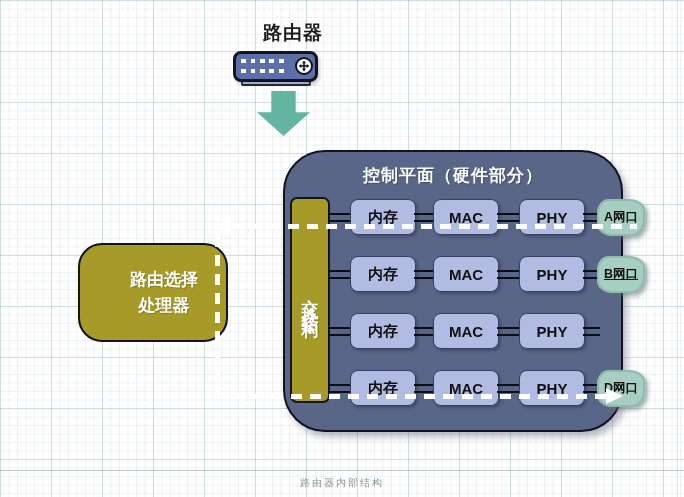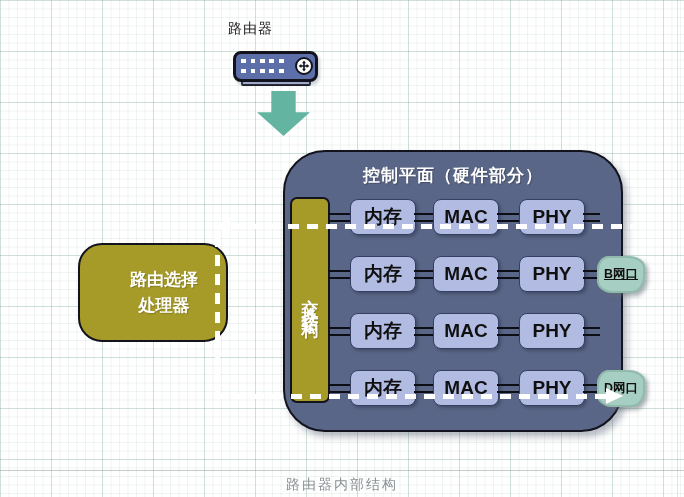--- a/index.html
+++ b/index.html
@@ -14,22 +14,22 @@
       linear-gradient(to right, rgba(130,175,155,.30) 1px, transparent 1px),
       linear-gradient(to bottom, rgba(130,175,155,.30) 1px, transparent 1px),
       linear-gradient(to right, rgba(140,180,160,.14) 1px, transparent 1px),
       linear-gradient(to bottom, rgba(140,180,160,.14) 1px, transparent 1px);
     background-size:51px 51px,51px 51px,8.5px 8.5px,8.5px 8.5px;
   }
   .abs{position:absolute;}
 
   
   .diagram-title{
-    left:228px;top:20px;width:95px;text-align:left;
-    font-size:14px;font-weight:400;color:#1b1b1b;letter-spacing:1px;
+    left:228px;top:20px;width:95px;text-align:right;
+    font-size:19px;font-weight:700;color:#1b1b1b;letter-spacing:1px;
   }
   .router-body{
     left:233px;top:51px;width:85px;height:31px;box-sizing:border-box;
     background:var(--left-panel,#5c6fa8);
     border:3px solid var(--border,#12131d);border-radius:8px;
     box-shadow:2px 3px 3px rgba(120,130,150,.35);
     z-index:3;
   }
   .dots-row{position:absolute;left:5px;right:27px;height:4px;
     background:repeating-linear-gradient(90deg,#fff 0 5px,transparent 5px 9.5px);}
@@ -92,21 +92,21 @@
     color:#fff;font-size:17px;font-weight:700;letter-spacing:7px;
     text-shadow:1px 1px 1px rgba(0,0,0,.2);
   }
 
   
   .chip{
     position:absolute;width:66px;height:36px;box-sizing:border-box;
     background:var(--chip,#b2bce3);
     border:1.5px solid #343f63;border-radius:8px;
     display:flex;align-items:center;justify-content:center;
-    color:#101010;font-size:19px;font-weight:700;
+    color:#101010;font-size:15px;font-weight:700;
     box-shadow:2px 2px 3px rgba(30,35,55,.35);
     z-index:3;
   }
   .bus{
     position:absolute;height:9px;box-sizing:border-box;
     border-top:2.5px solid #0c0e14;border-bottom:2.5px solid #0c0e14;
     z-index:3;
   }
   .port{
     position:absolute;left:597px;width:48px;height:37px;box-sizing:border-box;
@@ -126,21 +126,21 @@
   .arrow-left{position:absolute;width:0;height:0;z-index:6;
     border-top:8px solid transparent;border-bottom:8px solid transparent;
     border-right:17px solid var(--dash,#fff);}
   .arrow-right{position:absolute;width:0;height:0;z-index:6;
     border-top:8px solid transparent;border-bottom:8px solid transparent;
     border-left:17px solid var(--dash,#fff);}
 
   
   .footer-divider{left:0;top:470px;width:684px;height:1px;background:rgba(150,160,155,.55);}
   .caption{left:0;top:476px;width:684px;text-align:center;
-    font-size:14px;color:var(--caption,#8b9096);letter-spacing:2px;}
+    font-size:10px;color:var(--caption,#8b9096);letter-spacing:2px;}
   .edge-right{right:6px;top:0;width:1px;height:497px;background:rgba(100,110,105,.18);}
 </style>
 </head>
 <body>
 
 <div class="canvas">
 
   <div class="abs diagram-title">路由器</div>
 
   <div class="abs router-body">
@@ -169,20 +169,21 @@
     <span class="fabric-label">交换结构</span>
   </div>
 
   <div class="bus" style="left:328px;top:213px;width:24px;"></div>
   <div class="chip" style="left:350px;top:199px;">内存</div>
   <div class="bus" style="left:414px;top:213px;width:21px;"></div>
   <div class="chip" style="left:433px;top:199px;">MAC</div>
   <div class="bus" style="left:497px;top:213px;width:24px;"></div>
   <div class="chip" style="left:519px;top:199px;">PHY</div>
   <div class="bus" style="left:583px;top:213px;width:17px;"></div>
+  <div class="port" style="top:199px;">A网口</div>
 
   <div class="bus" style="left:328px;top:270px;width:24px;"></div>
   <div class="chip" style="left:350px;top:256px;">内存</div>
   <div class="bus" style="left:414px;top:270px;width:21px;"></div>
   <div class="chip" style="left:433px;top:256px;">MAC</div>
   <div class="bus" style="left:497px;top:270px;width:24px;"></div>
   <div class="chip" style="left:519px;top:256px;">PHY</div>
   <div class="bus" style="left:583px;top:270px;width:17px;"></div>
   <div class="port" style="top:256px;text-decoration:underline;">B网口</div>
 

